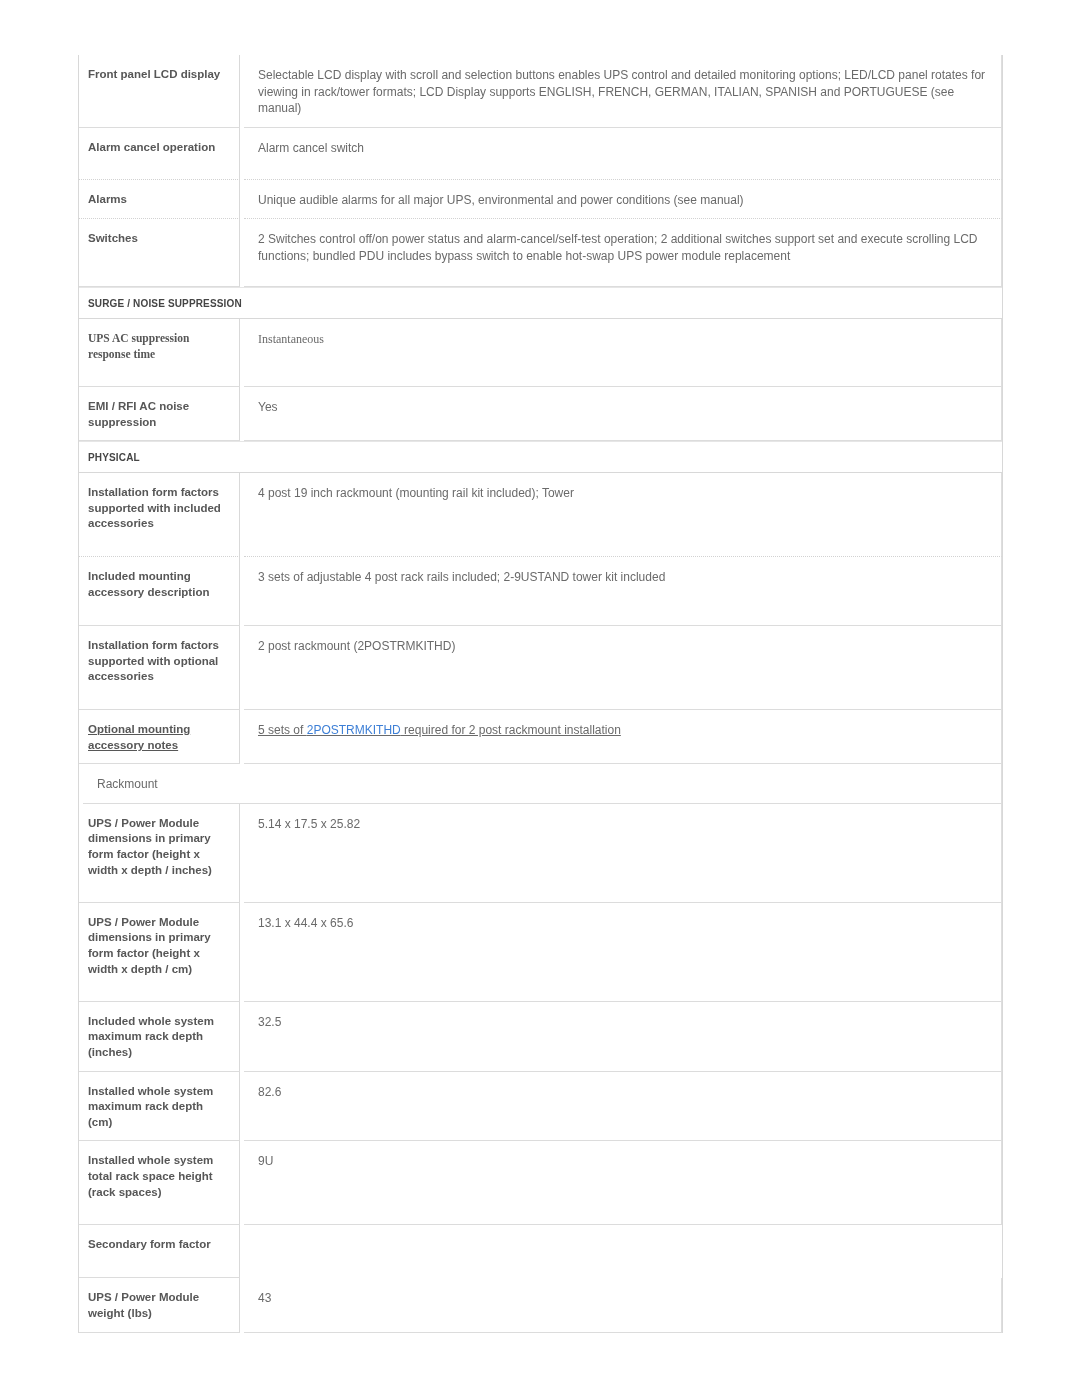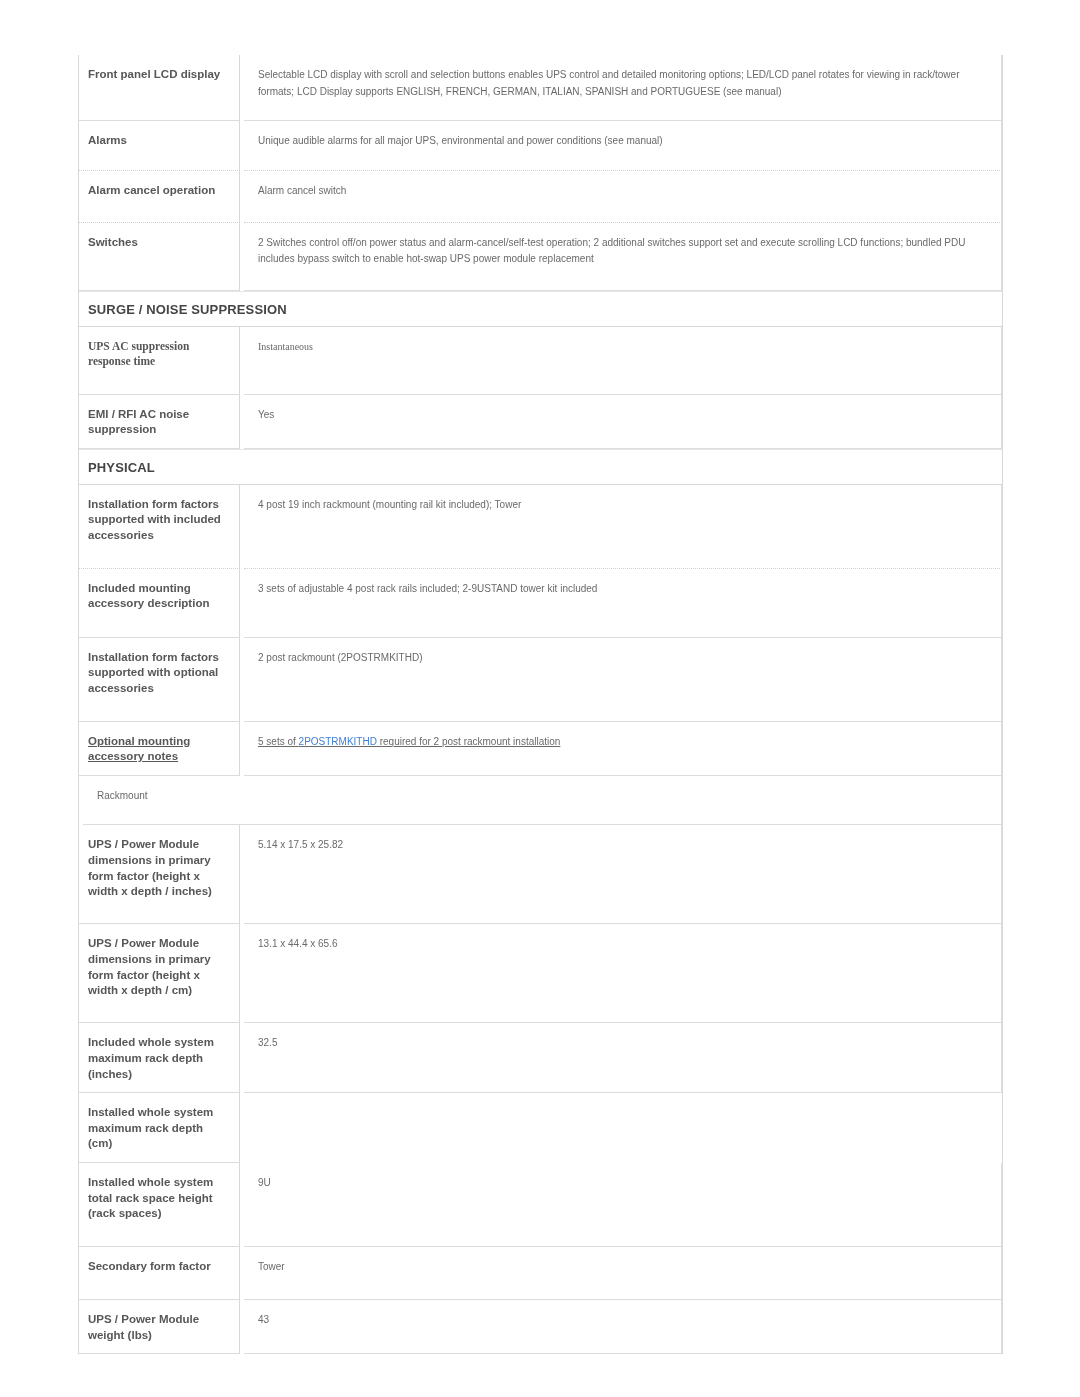--- a/index.html
+++ b/index.html
@@ -48,41 +48,41 @@
     line-height: 15.6px;
     font-weight: bold;
     color: #575757;
     border-right: 1px solid #d9d9d9;
     border-bottom: 1px dotted #d2d2d2;
   }
 
   .cell-value {
     flex: 1 1 auto;
     box-sizing: border-box;
-    padding: 12px 10px 20px 14px;
-    font-size: 10px;
+    padding: 12px 10px 10px 14px;
+    font-size: 12px;
     line-height: 16.5px;
     color: #6a6a6a;
     border-bottom: 1px dotted #d2d2d2;
     border-right: 1px solid #dedede;
     margin-left: 4px;
   }
 
   
   .spec-row.solid-bottom > .cell-label,
   .spec-row.solid-bottom > .cell-value {
     border-bottom: 1px solid #dcdcdc;
   }
 
   
   .section-row {
     display: block;
     box-sizing: border-box;
     padding: 10px 8px 9px 9px;
-    font-size: 13px;
+    font-size: 10px;
     font-weight: bold;
     color: #454545;
     letter-spacing: 0.15px;
     border-bottom: 1px solid #d8d8d8;
     border-top: 1px solid #e6e6e6;
   }
 
   .value-link {
     color: #3d7fd6;
     text-decoration: none;
@@ -111,27 +111,27 @@
 </style>
 </head>
 <body>
 
 <div class="spec-page">
   <div class="spec-table" id="spec-table">
       <div class="spec-row h-front-panel solid-bottom">
         <div class="cell-label">Front panel LCD display</div>
         <div class="cell-value">Selectable LCD display with scroll and selection buttons enables UPS control and detailed monitoring options; LED/LCD panel rotates for viewing in rack/tower formats; LCD Display supports ENGLISH, FRENCH, GERMAN, ITALIAN, SPANISH and PORTUGUESE (see manual)</div>
       </div>
+      <div class="spec-row h-alarm-cancel">
+        <div class="cell-label">Alarm cancel operation</div>
+        <div class="cell-value">Alarm cancel switch</div>
+      </div>
       <div class="spec-row h-alarms">
         <div class="cell-label">Alarms</div>
         <div class="cell-value">Unique audible alarms for all major UPS, environmental and power conditions (see manual)</div>
-      </div>
-      <div class="spec-row h-alarm-cancel">
-        <div class="cell-label">Alarm cancel operation</div>
-        <div class="cell-value">Alarm cancel switch</div>
       </div>
       <div class="spec-row h-switches solid-bottom">
         <div class="cell-label">Switches</div>
         <div class="cell-value">2 Switches control off/on power status and alarm-cancel/self-test operation; 2 additional switches support set and execute scrolling LCD functions; bundled PDU includes bypass switch to enable hot-swap UPS power module replacement</div>
       </div>
       <div class="section-row">SURGE / NOISE SUPPRESSION</div>
       <div class="spec-row h-ups-ac solid-bottom">
         <div class="cell-label">UPS AC suppression response time</div>
         <div class="cell-value">Instantaneous</div>
       </div>
@@ -166,27 +166,27 @@
       <div class="spec-row h-dim-cm solid-bottom">
         <div class="cell-label">UPS / Power Module dimensions in primary form factor (height x width x depth / cm)</div>
         <div class="cell-value">13.1 x 44.4 x 65.6</div>
       </div>
       <div class="spec-row h-depth-in solid-bottom">
         <div class="cell-label">Included whole system maximum rack depth (inches)</div>
         <div class="cell-value">32.5</div>
       </div>
       <div class="spec-row h-depth-cm solid-bottom">
         <div class="cell-label">Installed whole system maximum rack depth (cm)</div>
+        <div class="cell-value">82.6</div>
       </div>
       <div class="spec-row h-rack-u solid-bottom">
         <div class="cell-label">Installed whole system total rack space height (rack spaces)</div>
         <div class="cell-value">9U</div>
       </div>
       <div class="spec-row h-secondary solid-bottom">
         <div class="cell-label">Secondary form factor</div>
-        <div class="cell-value">Tower</div>
       </div>
       <div class="spec-row h-weight solid-bottom">
         <div class="cell-label">UPS / Power Module weight (lbs)</div>
         <div class="cell-value">43</div>
       </div>
     </div>
 </div>
 
 </body></html>

